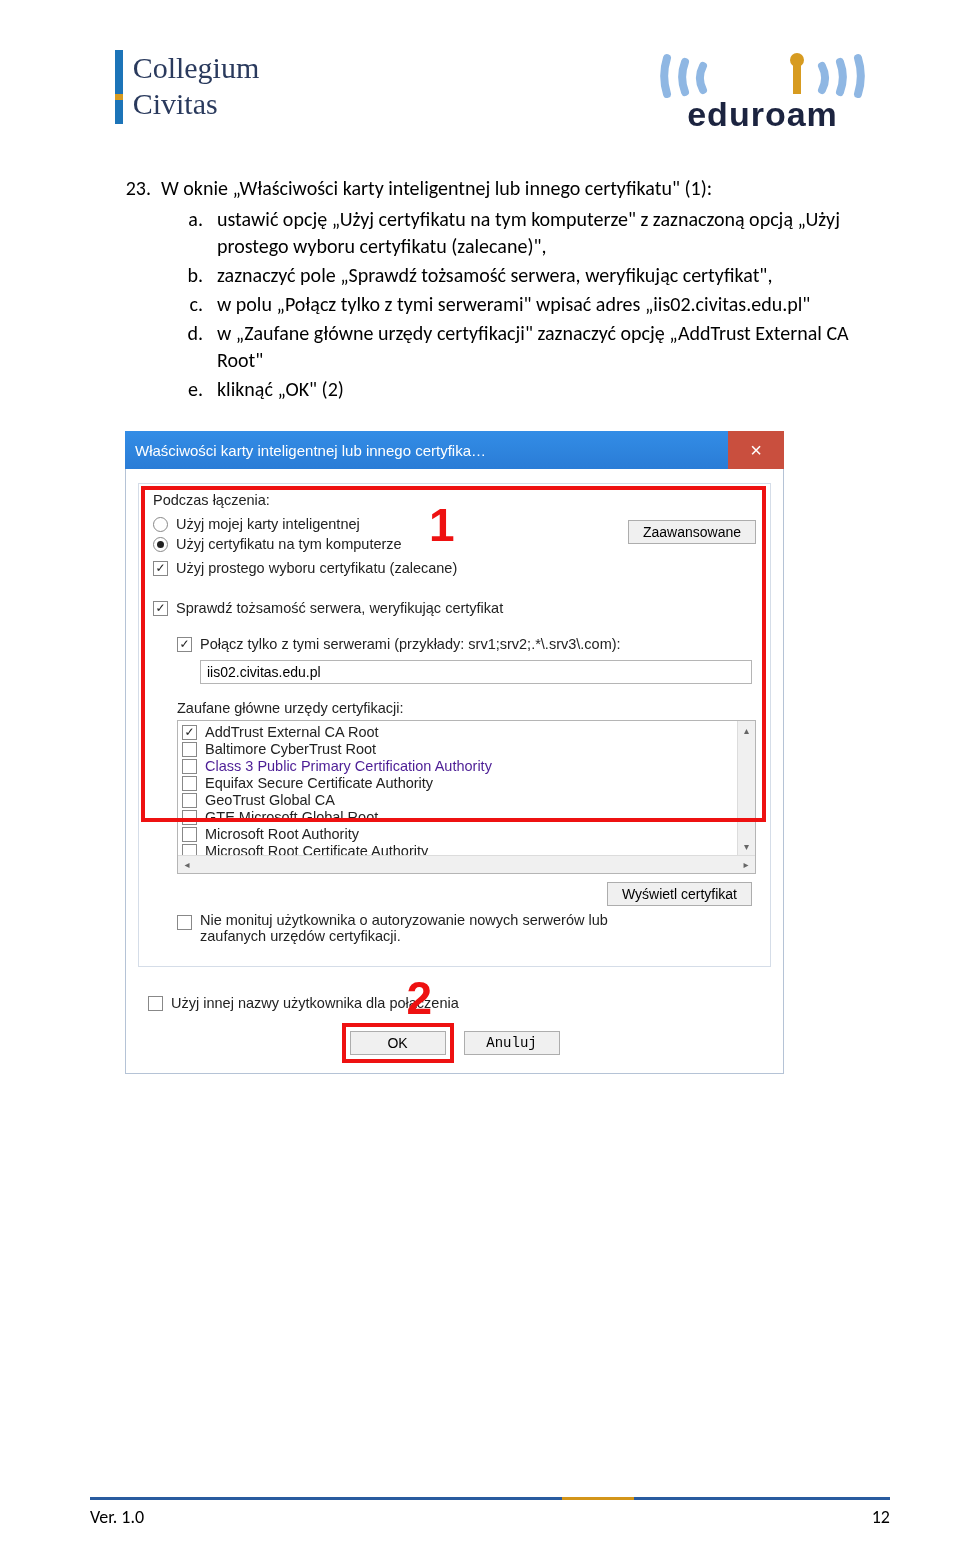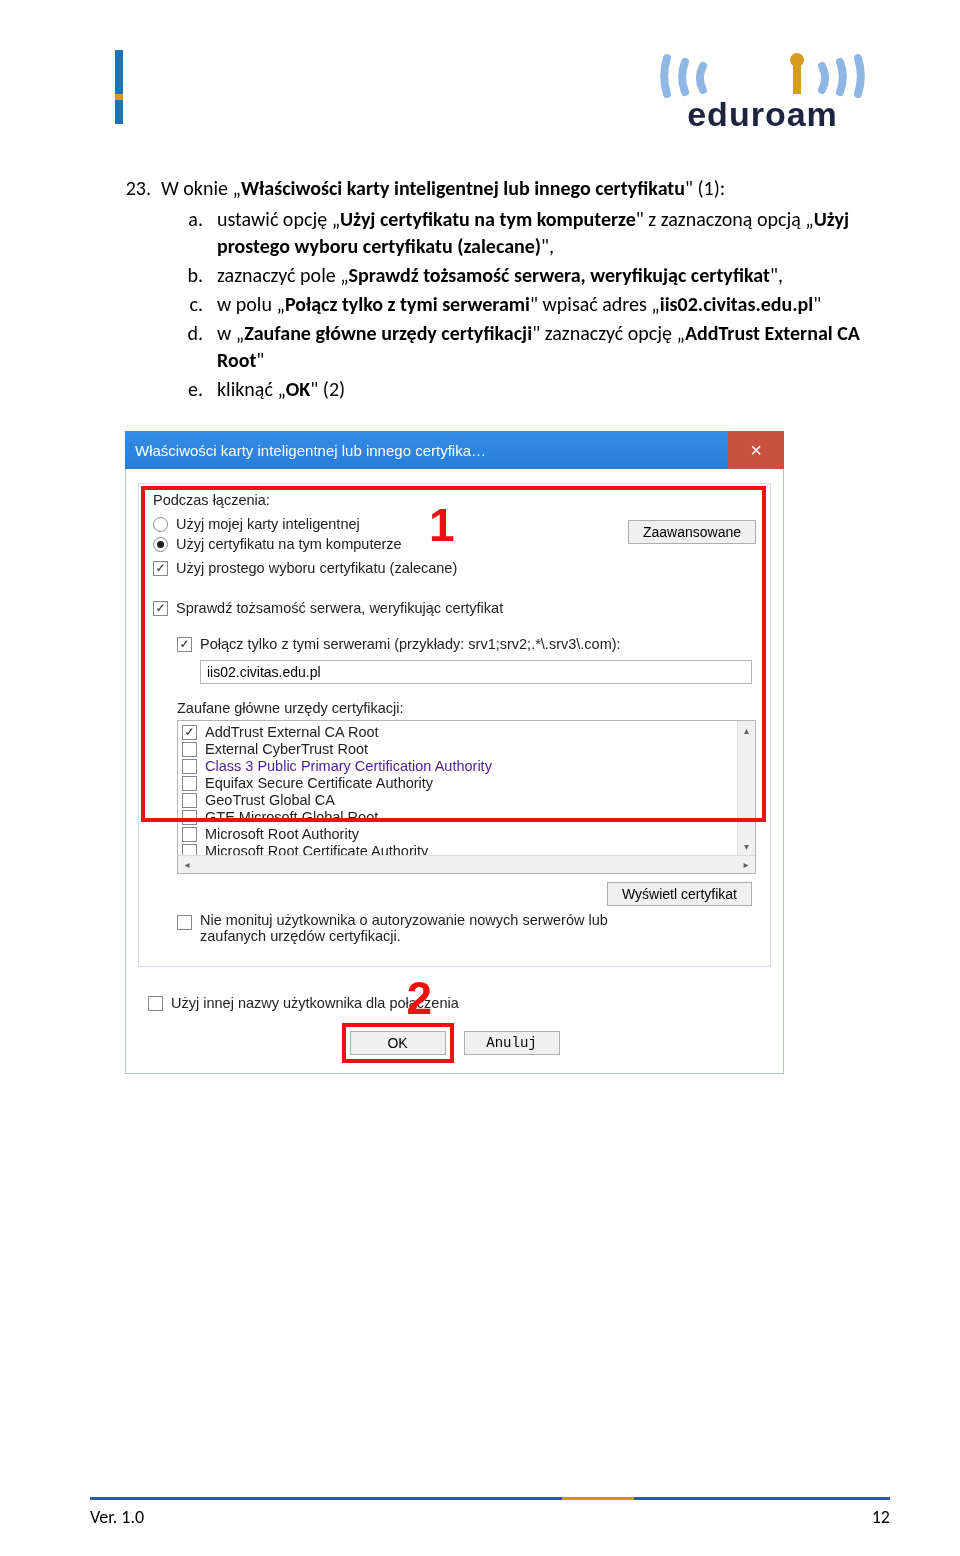--- a/index.html
+++ b/index.html
@@ -66,21 +66,21 @@
     font-size: 20px;
     line-height: 1.35;
   }
   .instr .num-row { display: flex; }
   .instr .num-col { width: 46px; text-align: right; padding-right: 10px; flex-shrink:0;}
   .instr .body-col { flex: 1; }
   .sublist { margin-top: 4px; }
   .sublist .row { display: flex; margin-bottom: 2px; }
   .sublist .letter { width: 56px; text-align: right; padding-right: 14px; flex-shrink:0;}
   .sublist .t { flex: 1; }
-  .bq { font-weight: bold; }
+  .bq { font-weight: normal; }
   
   .dialog-wrap {
     margin-top: 26px;
     margin-left: 10px;
     width: 659px;
     position: relative;
   }
   .titlebar {
     height: 38px;
     background: linear-gradient(#338de6,#2a7cd6);
@@ -222,20 +222,24 @@
   }
 </style>
 </head>
 <body>
 
 <div class="page">
 
   <div class="header-logos">
     <div class="logo-left">
       <span class="vbar"></span>
+      <span class="txt">
+        <span>Collegium</span><br>
+        <span>Civitas</span>
+      </span>
     </div>
     <div class="logo-right">
       <div class="wifi-arcs">
         <svg width="215" height="48" viewBox="0 0 215 48">
           <g fill="none" stroke="#8fb7e3" stroke-width="8" stroke-linecap="round">
             <path d="M12 44 A60 60 0 0 1 12 8"></path>
             <path d="M30 42 A42 42 0 0 1 30 12"></path>
             <path d="M48 40 A26 26 0 0 1 48 16"></path>
             <path d="M203 44 A60 60 0 0 0 203 8"></path>
             <path d="M185 42 A42 42 0 0 0 185 12"></path>
@@ -337,21 +341,21 @@
           <div class="indent">
             <div>Zaufane główne urzędy certyfikacji:</div>
             <div class="ca-list" id="calist">
               <div class="items" id="caitems">
                   <div class="row-cb">
                     <span class="cb checked"></span>
                     <span>AddTrust External CA Root</span>
                   </div>
                   <div class="row-cb">
                     <span class="cb"></span>
-                    <span>External CyberTrust Root</span>
+                    <span>Baltimore CyberTrust Root</span>
                   </div>
                   <div class="row-cb obscured">
                     <span class="cb"></span>
                     <span>Class 3 Public Primary Certification Authority</span>
                   </div>
                   <div class="row-cb">
                     <span class="cb"></span>
                     <span>Equifax Secure Certificate Authority</span>
                   </div>
                   <div class="row-cb">

